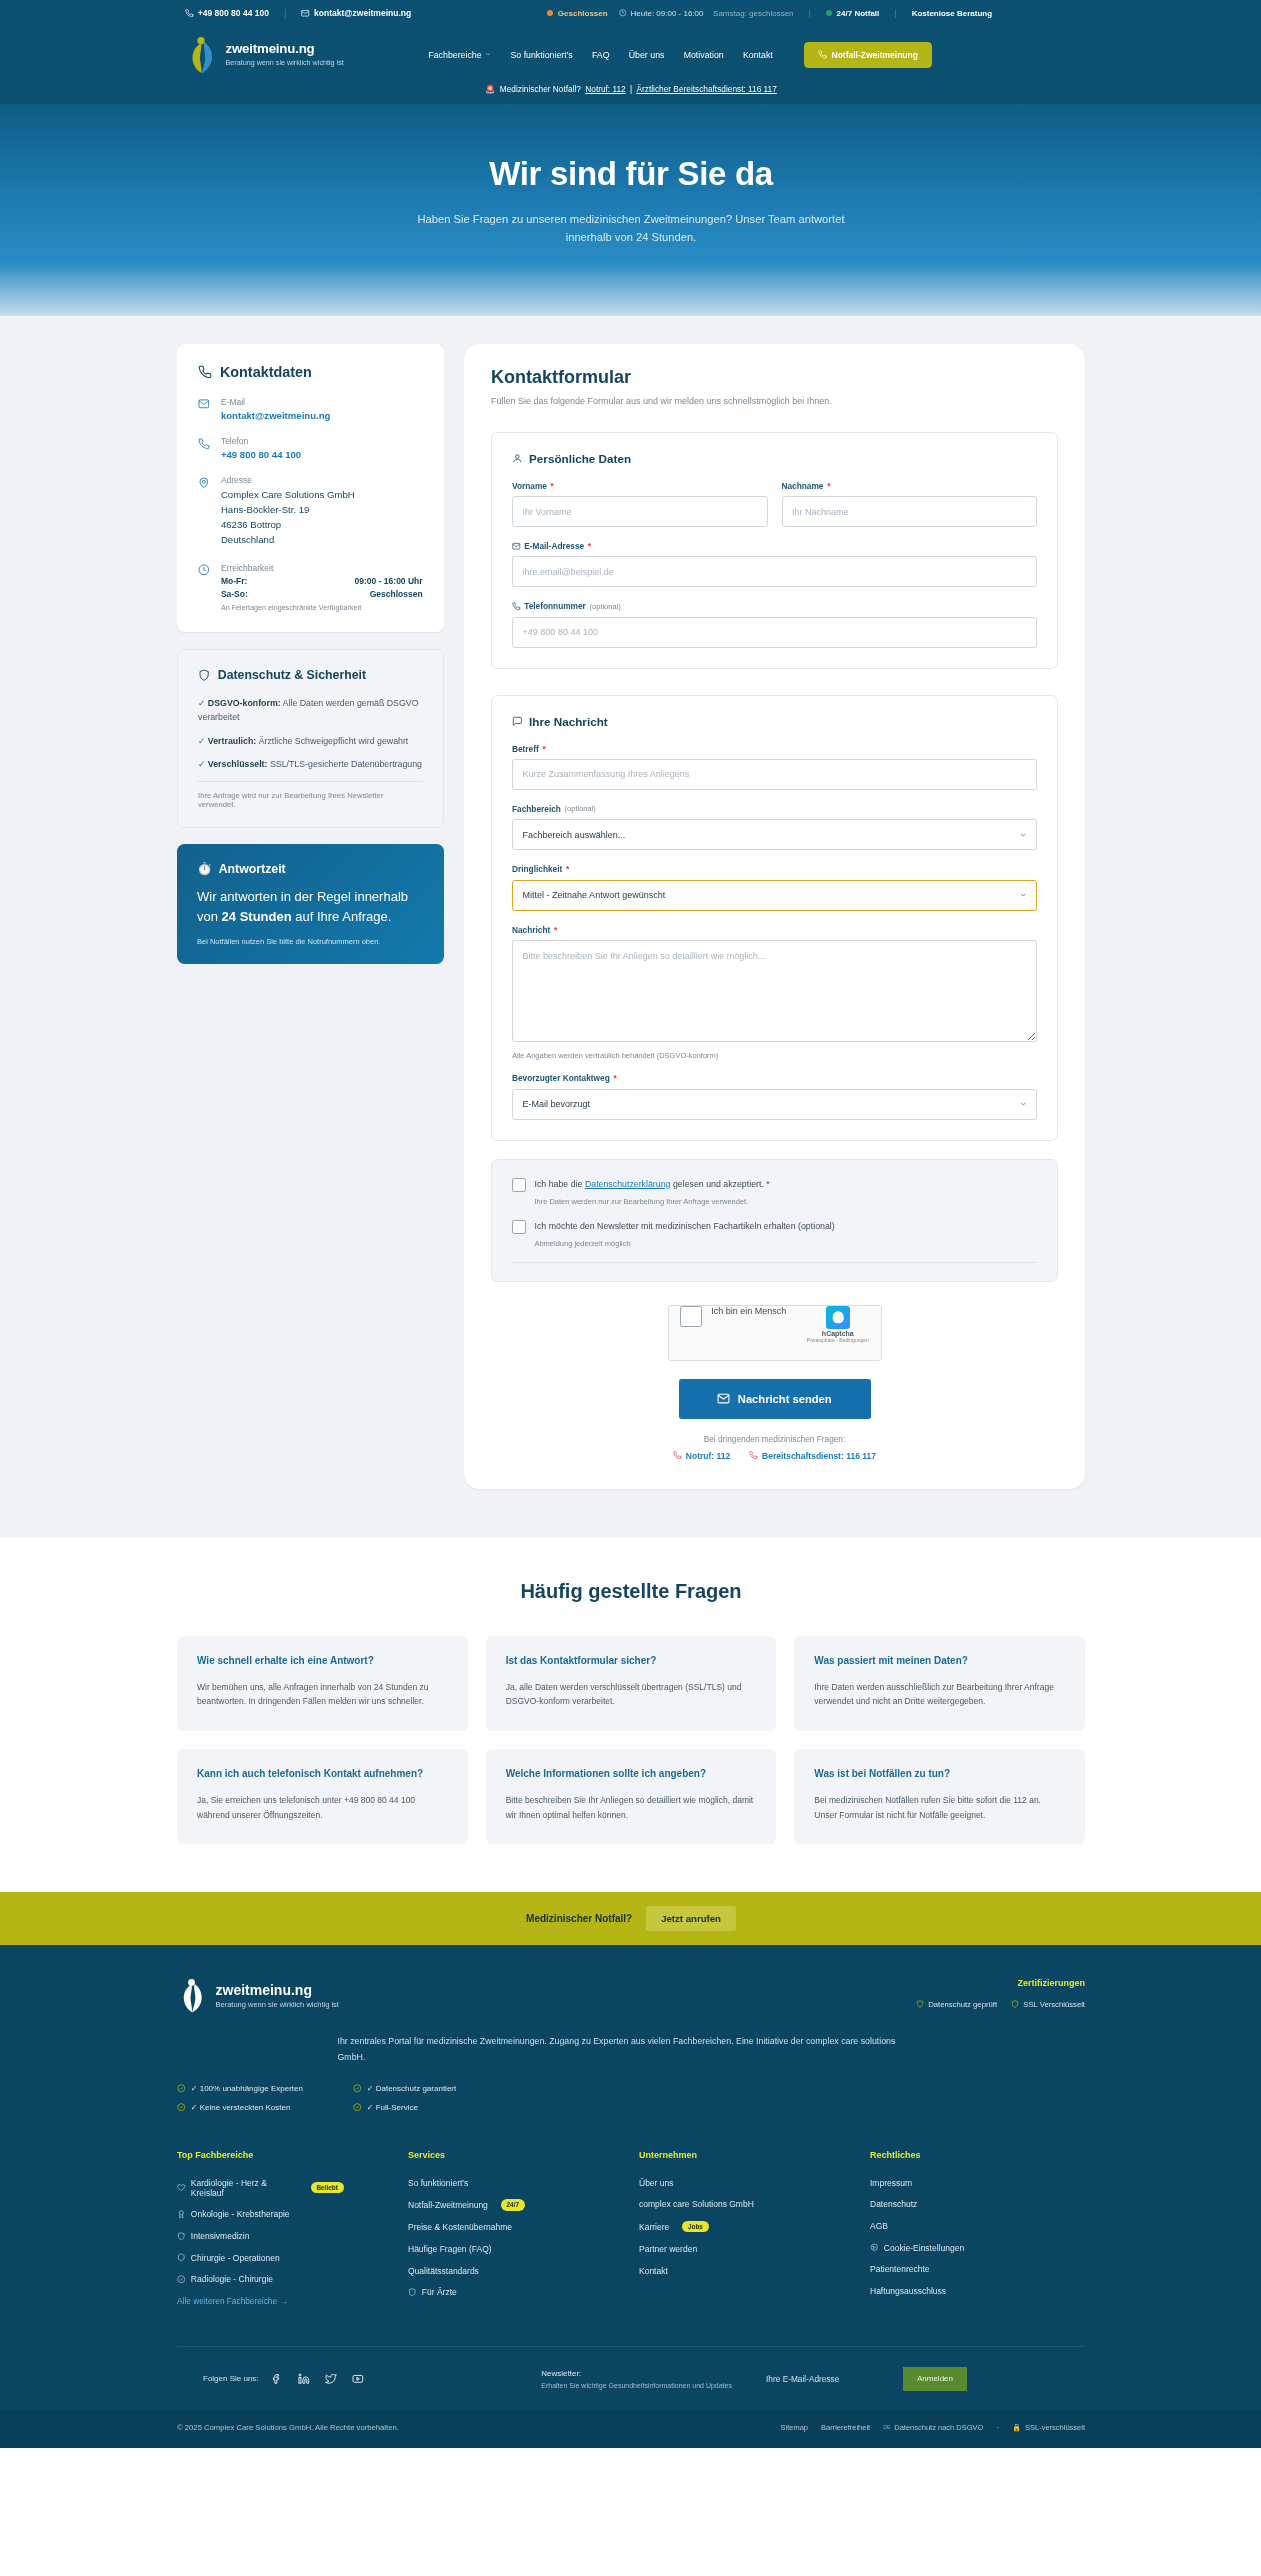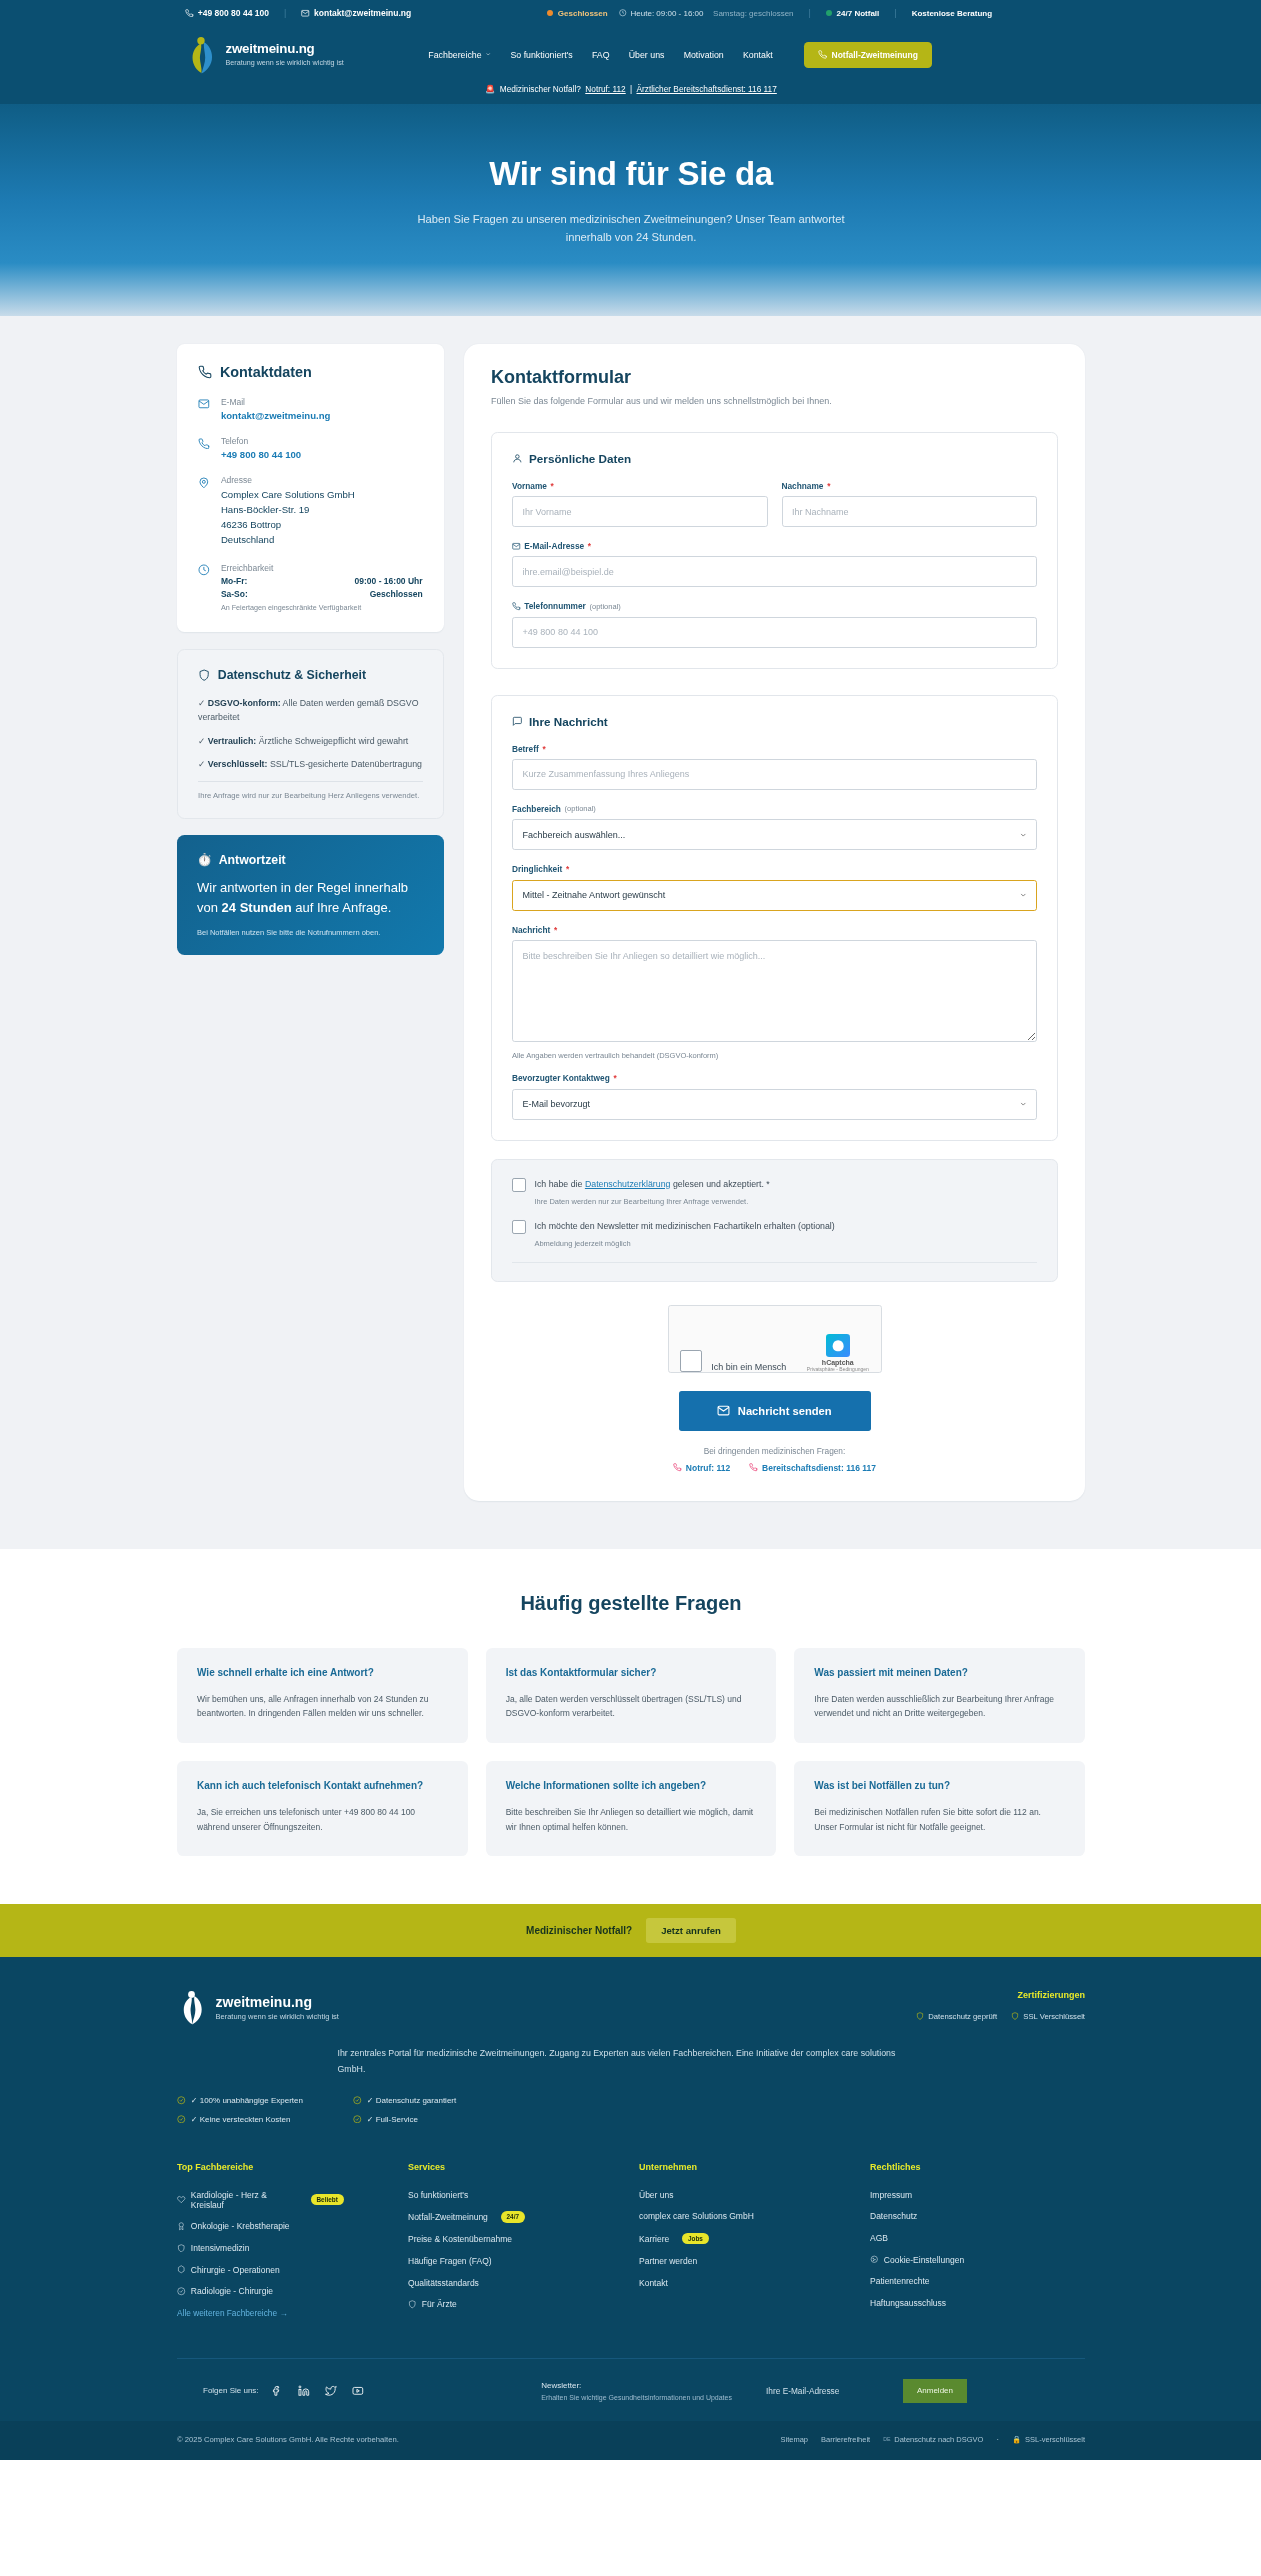--- a/index.html
+++ b/index.html
@@ -123,21 +123,21 @@
 
   .consent{background:#f2f4f7;border:0.5px solid #e3e7ec;border-radius:6.4px;padding:18px 20px;margin-top:18px;}
   .cbrow{display:flex;gap:8.5px;align-items:flex-start;}
   .cbox{width:14px;height:14px;border:0.9px solid #9aa5b0;border-radius:2.1px;background:#fff;flex:none;margin-top:0.5px;cursor:pointer;}
   .cbtxt{font-size:8.8px;color:#3d4b57;line-height:1.45;}
   .cbtxt a{color:#1b7cb5;}
   .cbsub{font-size:7.5px;color:var(--muted);margin-top:4.8px;margin-left:22.4px;}
   .cb-div{border-top:0.5px solid #e1e6eb;margin:14px 0 0;}
 
   .captcha-wrap{display:flex;justify-content:center;margin-top:22.4px;}
-  .captcha{width:214px;height:68px;border:0.5px solid #d8dde2;border-radius:2.7px;background:#fafafa;display:flex;align-items:flex-end;padding:0 11.7px;gap:9.6px;}
+  .captcha{width:214px;height:56px;border:0.5px solid #d8dde2;border-radius:2.7px;background:#fafafa;display:flex;align-items:flex-start;padding:0 11.7px;gap:9.6px;}
   .cap-box{width:21.4px;height:21.4px;border:0.9px solid #9aa5b0;border-radius:2.1px;background:#fff;flex:none;cursor:pointer;}
   .cap-lab{font-size:9px;color:#3d4b57;flex:1;}
   .cap-brand{text-align:center;}
   .cap-logo{width:23.5px;height:23.5px;margin:0 auto 1.1px;background:linear-gradient(135deg,#00bcd4,#3d8bff);border-radius:3.2px;position:relative;}
   .cap-logo:after{content:"";position:absolute;left:50%;top:50%;transform:translate(-50%,-50%);width:10.7px;height:11.7px;background:#fff;border-radius:50% 50% 40% 40%;}
   .cap-name{font-size:7px;color:#555;font-weight:bold;}
   .cap-terms{font-size:5px;color:#8a8a8a;}
 
   .submit-wrap{display:flex;justify-content:center;margin-top:18px;}
   .submit{background:#1570ad;color:#fff;border:none;border-radius:2.7px;width:192px;height:40px;font-size:11.2px;font-weight:bold;display:flex;align-items:center;justify-content:center;gap:7.5px;cursor:pointer;font-family:"Liberation Sans",sans-serif;}
@@ -407,21 +407,21 @@
           </div>
           <div class="sec-line">
             <span>✓</span>
             <b>Vertraulich:</b><span> Ärztliche Schweigepflicht wird gewahrt</span>
           </div>
           <div class="sec-line">
             <span>✓</span>
             <b>Verschlüsselt:</b><span> SSL/TLS-gesicherte Datenübertragung</span>
           </div>
           <div class="sec-div"></div>
-          <div class="sec-foot">Ihre Anfrage wird nur zur Bearbeitung Herz Anliegens verwendet.</div>
+          <div class="sec-foot">Ihre Anfrage wird nur zur Bearbeitung Ihres Newsletter verwendet.</div>
         </div>
 
         <div class="card-ans">
           <h4>
             <span>⏱️</span>
             <span>Antwortzeit</span>
           </h4>
           <p>
             <span>Wir antworten in der Regel innerhalb von </span><b>24 Stunden</b><span> auf Ihre Anfrage.</span>
           </p>

